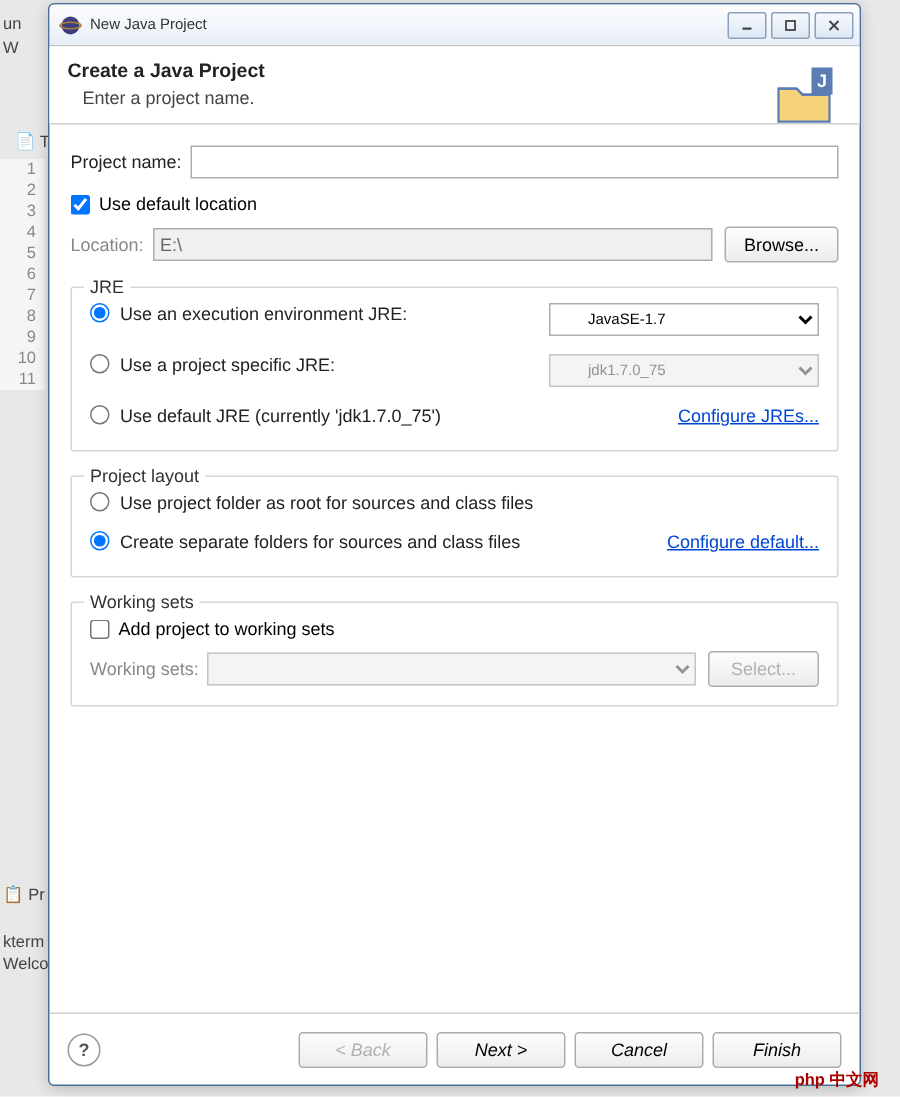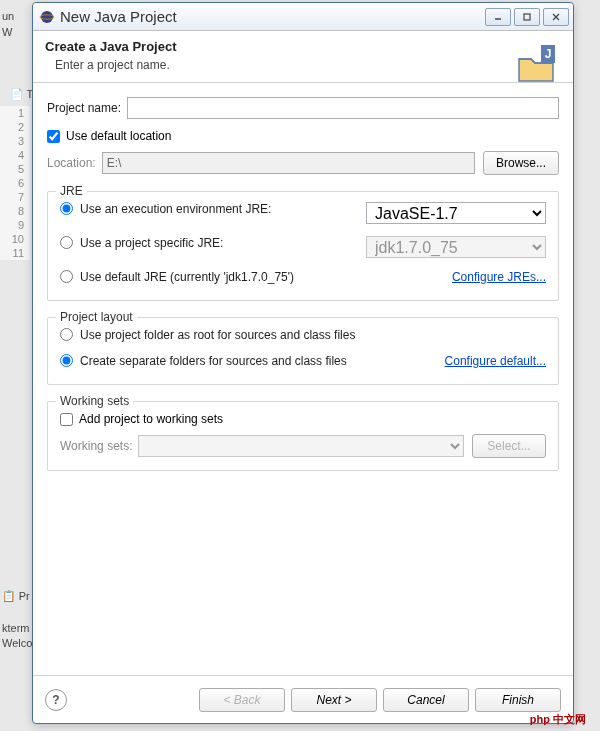--- a/index.html
+++ b/index.html
@@ -2,42 +2,42 @@
 <html><head>
 <meta charset="utf-8">
 <style>
 * { box-sizing: border-box; margin: 0; padding: 0; }
 body { font-family: Tahoma, Arial, sans-serif; font-size: 12px; background: #f0f0f0; width: 600px; height: 731px; position: relative; }
 .backdrop { position: absolute; top: 0; left: 0; width: 600px; height: 731px; background: #e8e8e8; }
 .left-gutter { position: absolute; top: 80px; left: 0; width: 30px; color: #888; font-size: 11px; line-height: 14px; text-align: right; padding-right: 6px; background: #f5f5f5; }
 .dialog { position: absolute; top: 2px; left: 32px; width: 542px; height: 722px; background: #fff; border: 1px solid #4a6f9a; border-radius: 4px; box-shadow: 0 2px 10px rgba(0,0,0,0.2); display: flex; flex-direction: column; }
 .titlebar { height: 28px; background: linear-gradient(#fdfdfe, #e8eef7); border-bottom: 1px solid #c0c0c0; border-radius: 4px 4px 0 0; display: flex; align-items: center; padding: 0 4px 0 6px; }
 .titlebar-icon { width: 16px; height: 16px; margin-right: 5px; }
-.titlebar-title { flex: 1; color: #333; font-size: 15px; }
+.titlebar-title { flex: 1; color: #333; font-size: 10px; }
 .win-btn { width: 26px; height: 18px; border: 1px solid #8aa0bb; border-radius: 2px; margin-left: 3px; background: linear-gradient(#f6f9fd,#dde7f3); display: flex; align-items: center; justify-content: center; cursor: pointer; }
 .win-btn svg { width: 10px; height: 10px; }
 .banner { height: 52px; background: #fff; border-bottom: 1px solid #d0d0d0; display: flex; padding: 8px 12px; }
 .banner-text { flex: 1; }
 .banner-title { font-weight: bold; font-size: 13px; color: #222; margin-bottom: 4px; }
 .banner-msg { color: #444; margin-left: 10px; }
 .banner-icon { width: 48px; height: 48px; }
 .content { flex: 1; padding: 14px 14px 4px 14px; overflow: hidden; }
 .row { display: flex; align-items: center; margin-bottom: 10px; }
 .label { color: #222; margin-right: 6px; }
 .text-input { flex: 1; height: 22px; border: 1px solid #abadb3; padding: 0 4px; font-family: inherit; font-size: 12px; }
 .text-input.disabled { background: #f0f0f0; color: #666; }
 .btn { height: 24px; padding: 0 12px; border: 1px solid #acacac; background: linear-gradient(#fdfdfd,#ececec); border-radius: 3px; font-family: inherit; font-size: 12px; cursor: pointer; min-width: 74px; }
 .checkbox-row { display: flex; align-items: center; margin-bottom: 8px; }
 .checkbox { width: 13px; height: 13px; margin-right: 6px; }
 .fieldset { border: 1px solid #d6d6d6; border-radius: 2px; padding: 10px 12px 12px 12px; margin-top: 16px; position: relative; }
 .fieldset-legend { position: absolute; top: -8px; left: 8px; background: #fff; padding: 0 4px; color: #333; }
 .radio-row { display: flex; align-items: flex-start; margin-bottom: 12px; }
 .radio { width: 13px; height: 13px; margin-right: 7px; }
 .radio-label { flex: 1; color: #222; }
-.combo { height: 22px; border: 1px solid #abadb3; padding: 0 4px; font-family: inherit; font-size: 16px; background: #fff; }
+.combo { height: 22px; border: 1px solid #abadb3; padding: 0 21px; font-family: inherit; font-size: 10px; background: #fff; }
 .combo.disabled { background: #f0f0f0; color: #666; }
 .link { color: #0046d5; text-decoration: underline; cursor: pointer; }
 .footer { height: 48px; border-top: 1px solid #d0d0d0; display: flex; align-items: center; padding: 0 12px; gap: 6px; }
 .help-btn { width: 22px; height: 22px; border-radius: 50%; border: 1px solid #999; display: flex; align-items: center; justify-content: center; cursor: pointer; margin-right: auto; font-weight: bold; color: #555; }
 .footer .btn { min-width: 86px; font-style: italic; }
 .overlay-logo { position: absolute; bottom: 4px; right: 14px; font-size: 11px; color: #a00; font-weight: bold; }
 .gutter-item { position: absolute; left: 2px; font-size: 11px; color: #444; }
 </style>
 </head>
 <body>

